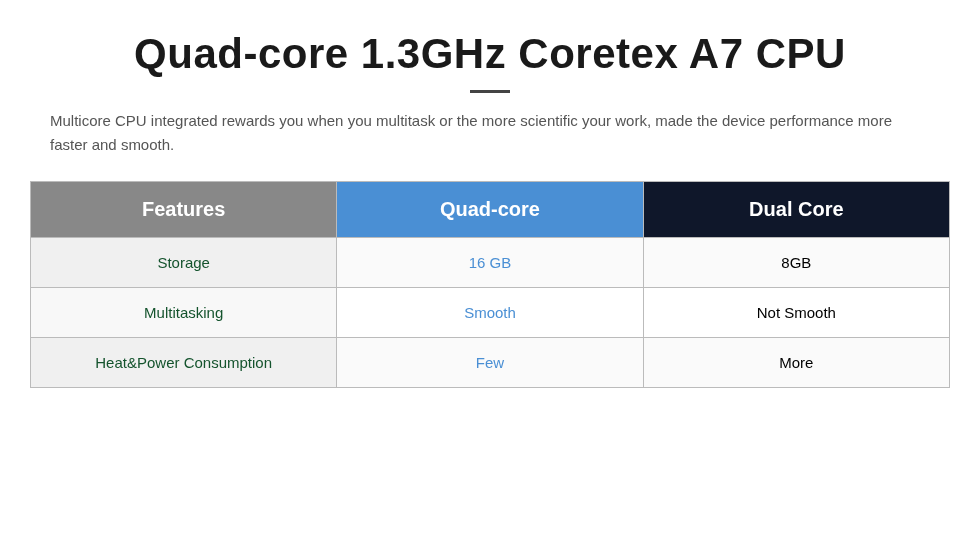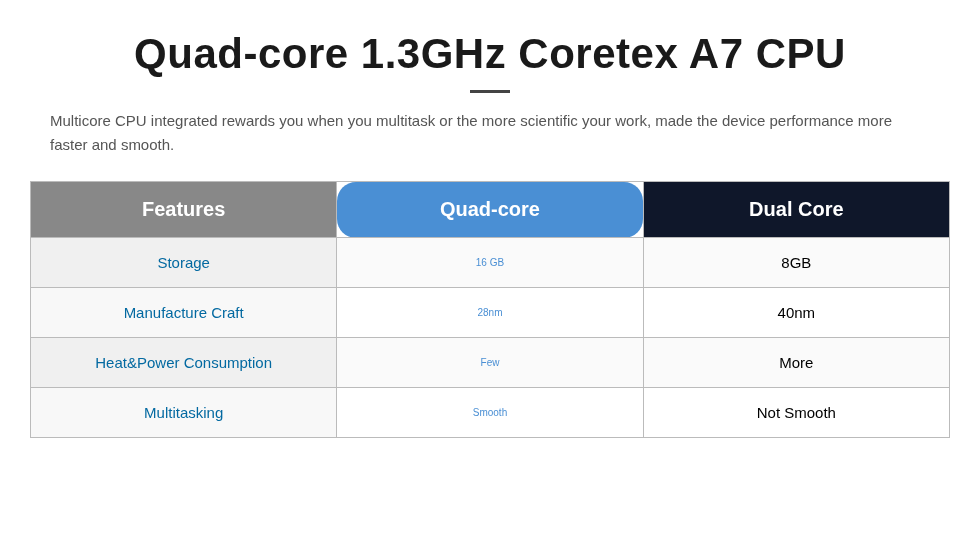--- a/index.html
+++ b/index.html
@@ -65,40 +65,39 @@
       font-weight: 600;
       width: 33%;
     }
 
     .header-quadcore {
       background: #4a8fd4;
       color: #fff;
       font-size: 20px;
       font-weight: 600;
       width: 33%;
-      border-radius: 19px;
     }
 
     .header-dualcore {
       background: #0f172a;
       color: #fff;
       font-size: 20px;
       font-weight: 600;
       width: 33%;
     }
 
     .feature-label {
       font-size: 15px;
-      color: #0369a1;
+      color: #14532d;
       font-weight: 400;
       background: #f5f5f5;
     }
 
     .value-quadcore {
-      font-size: 10px;
+      font-size: 15px;
       color: #4a8fd4;
       background: #fff;
     }
 
     .value-dualcore {
       font-size: 15px;
       color: #000000;
       background: #fff;
     }
 
@@ -142,29 +141,24 @@
         <th class="header-dualcore">Dual Core</th>
       </tr>
     </thead>
     <tbody id="table-body">
     <tr>
           <td class="feature-label">Storage</td>
           <td class="value-quadcore">16 GB</td>
           <td class="value-dualcore">8GB</td>
         </tr>
         <tr>
-          <td class="feature-label">Manufacture Craft</td>
-          <td class="value-quadcore">28nm</td>
-          <td class="value-dualcore">40nm</td>
+          <td class="feature-label">Multitasking</td>
+          <td class="value-quadcore">Smooth</td>
+          <td class="value-dualcore">Not Smooth</td>
         </tr>
         <tr>
           <td class="feature-label">Heat&amp;Power Consumption</td>
           <td class="value-quadcore">Few</td>
           <td class="value-dualcore">More</td>
         </tr>
-        <tr>
-          <td class="feature-label">Multitasking</td>
-          <td class="value-quadcore">Smooth</td>
-          <td class="value-dualcore">Not Smooth</td>
-        </tr>
       </tbody>
   </table>
 </div>
 
 </body></html>

